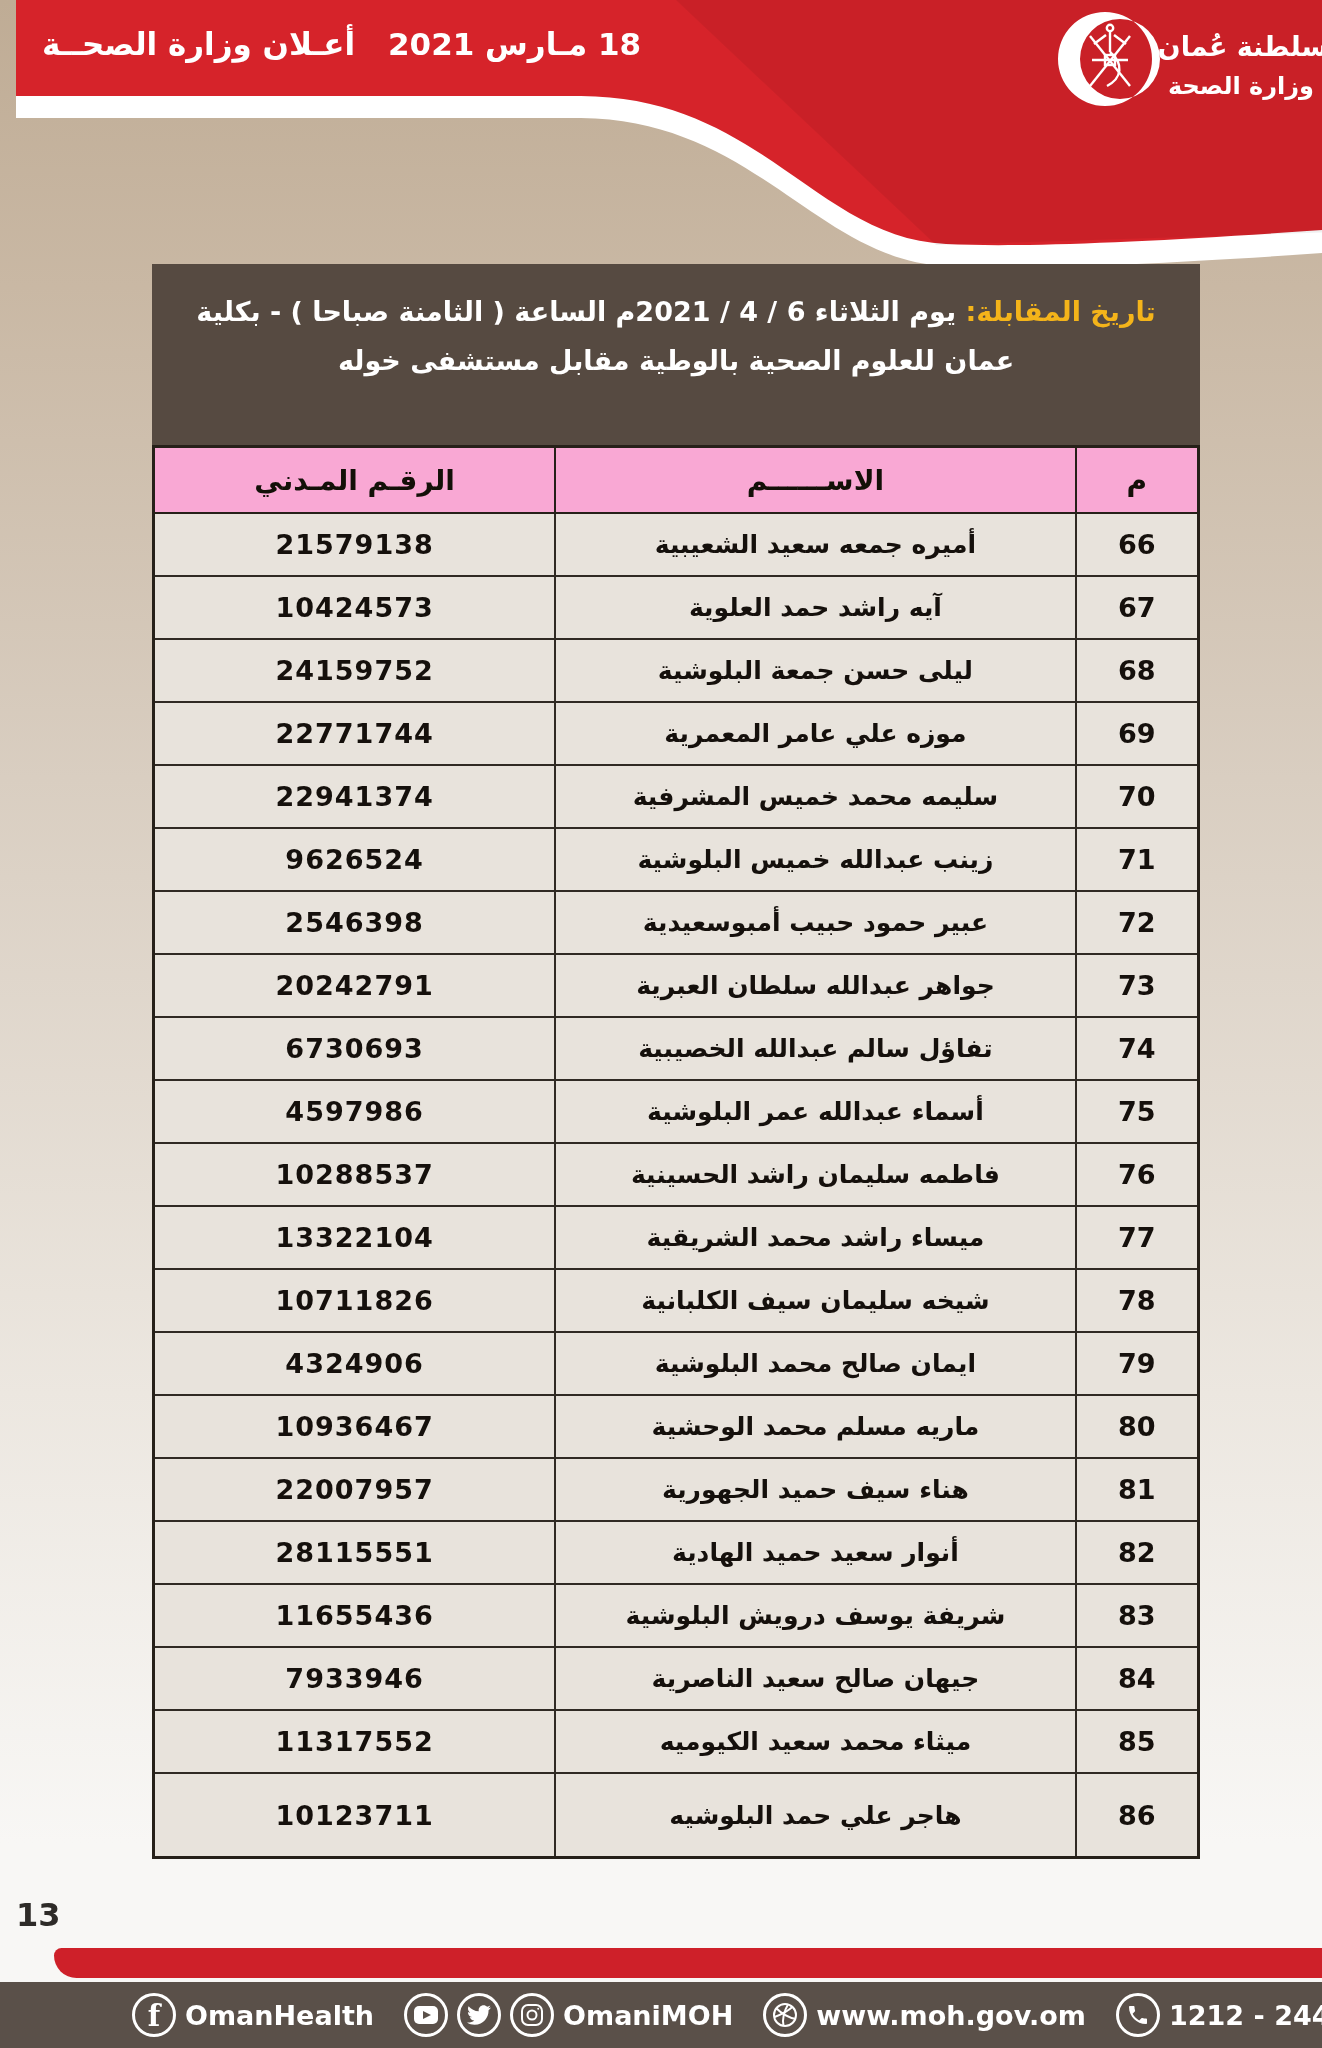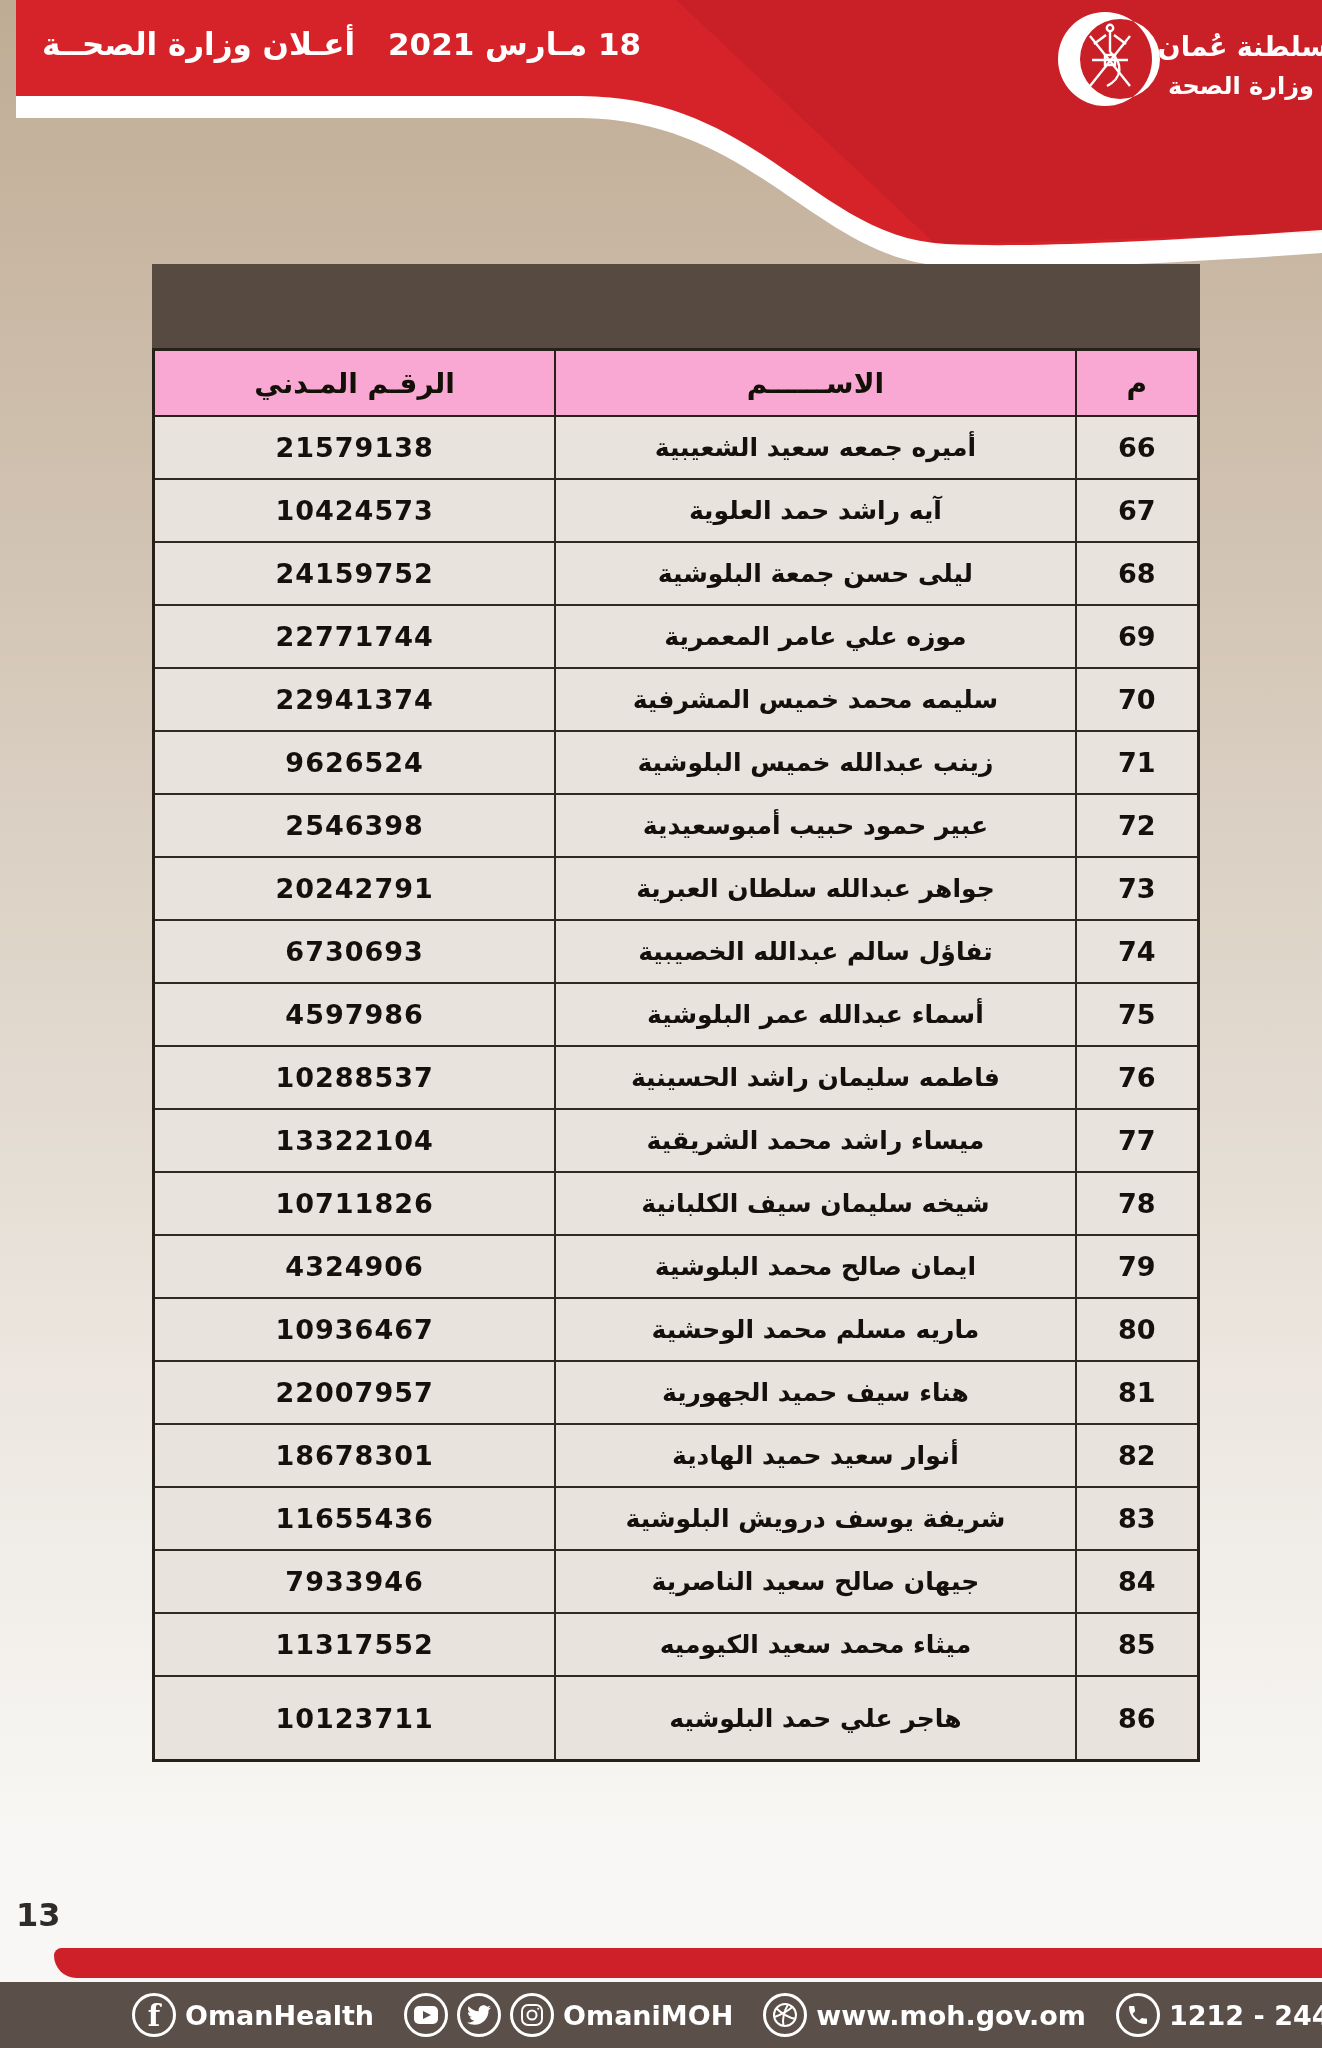--- a/index.html
+++ b/index.html
@@ -77,20 +77,21 @@
         <path d="M82,58 C96,70 94,84 79,92"></path>
         <line x1="64" y1="66" x2="100" y2="66"></line>
         <rect x="77" y="61" width="10" height="10"></rect>
       </g>
       <text x="300" y="62" text-anchor="end" fill="#ffffff" font-size="27" font-weight="700" font-family="DejaVu Sans, sans-serif">سلطنة عُمان</text>
       <text x="286" y="100" text-anchor="end" fill="#ffffff" font-size="24" font-weight="700" font-family="DejaVu Sans, sans-serif">وزارة الصحة</text>
     </svg>
   </div>
 
   <div class="panel">
+    <p class="p-interview" dir="rtl"><span class="lbl">تاريخ المقابلة:</span><span> يوم الثلاثاء  6 / 4 / 2021م  الساعة ( الثامنة صباحا ) - بكلية عمان للعلوم الصحية بالوطية مقابل مستشفى خوله</span></p>
 
     <table class="roster">
       <colgroup>
           <col style="width:120px">
           <col style="width:524px">
           <col style="width:402px">
         </colgroup>
       <thead>
         <tr>
           <th>م</th>
@@ -175,21 +176,21 @@
             <td class="civil">10936467</td>
           </tr>
           <tr>
             <td class="num">81</td>
             <td class="name">هناء سيف حميد الجهورية</td>
             <td class="civil">22007957</td>
           </tr>
           <tr>
             <td class="num">82</td>
             <td class="name">أنوار سعيد حميد الهادية</td>
-            <td class="civil">18678301</td>
+            <td class="civil">28115551</td>
           </tr>
           <tr>
             <td class="num">83</td>
             <td class="name">شريفة يوسف درويش البلوشية</td>
             <td class="civil">11655436</td>
           </tr>
           <tr>
             <td class="num">84</td>
             <td class="name">جيهان صالح سعيد الناصرية</td>
             <td class="civil">7933946</td>

